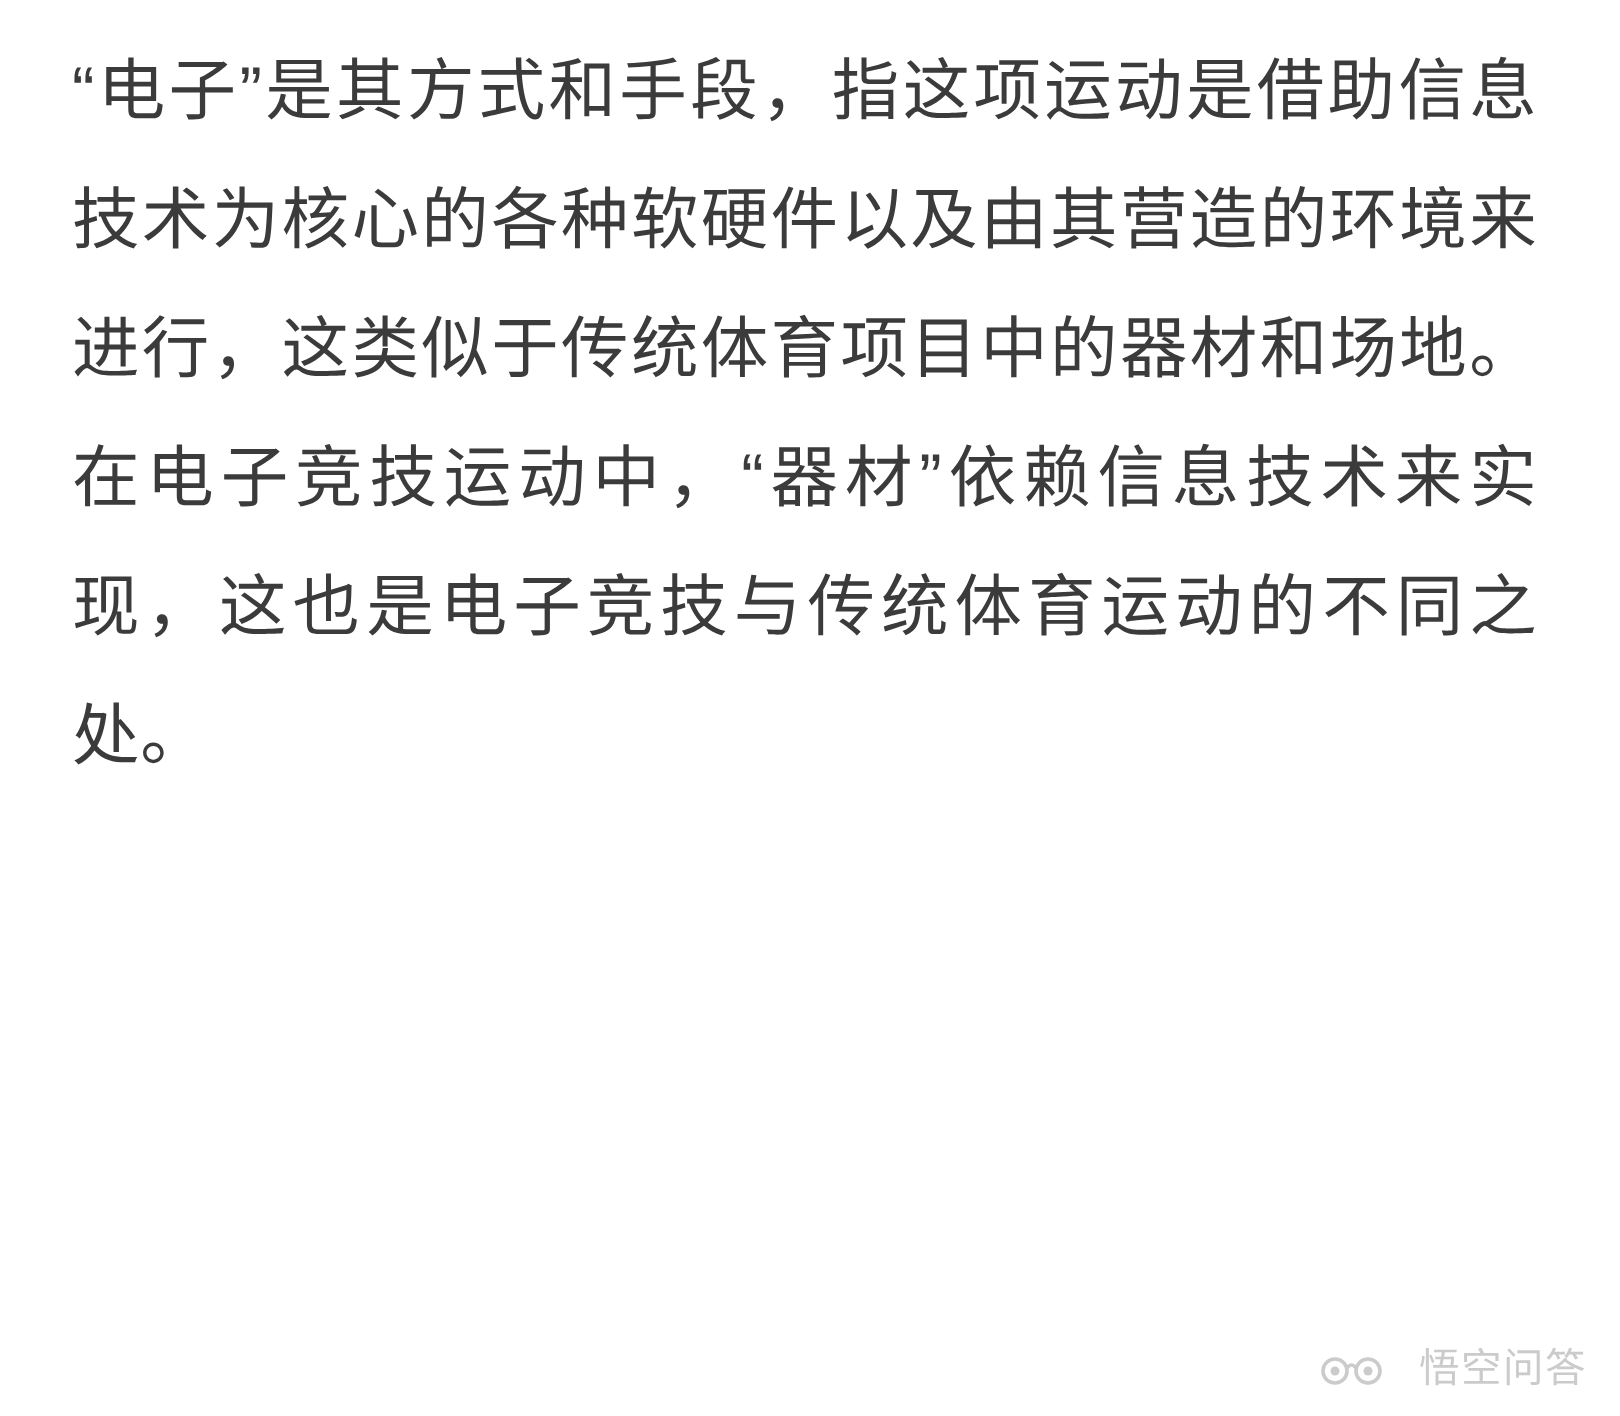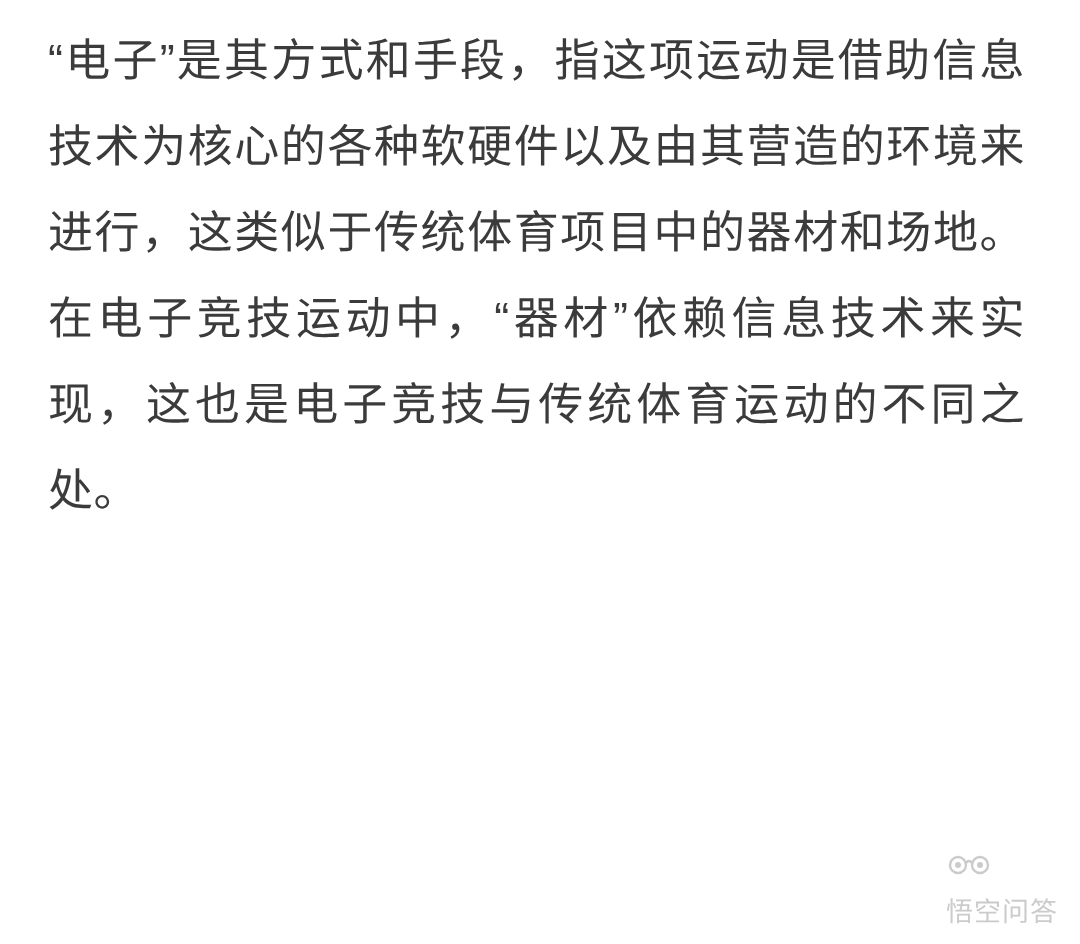--- a/index.html
+++ b/index.html
@@ -38,25 +38,24 @@
   .para:last-of-type {
     margin-bottom: 0;
   }
 
   
   .watermark {
     position: absolute;
     right: 22px;
     bottom: 18px;
     display: flex;
-    align-items: flex-start;
+    align-items: center;
     gap: 22px;
     opacity: 0.95;
     user-select: none;
-    flex-direction: column;
   }
 
   .watermark .wm-logo {
     width: 46px;
     height: 26px;
     display: block;
   }
 
   .watermark .wm-text {
     font-size: 27px;

